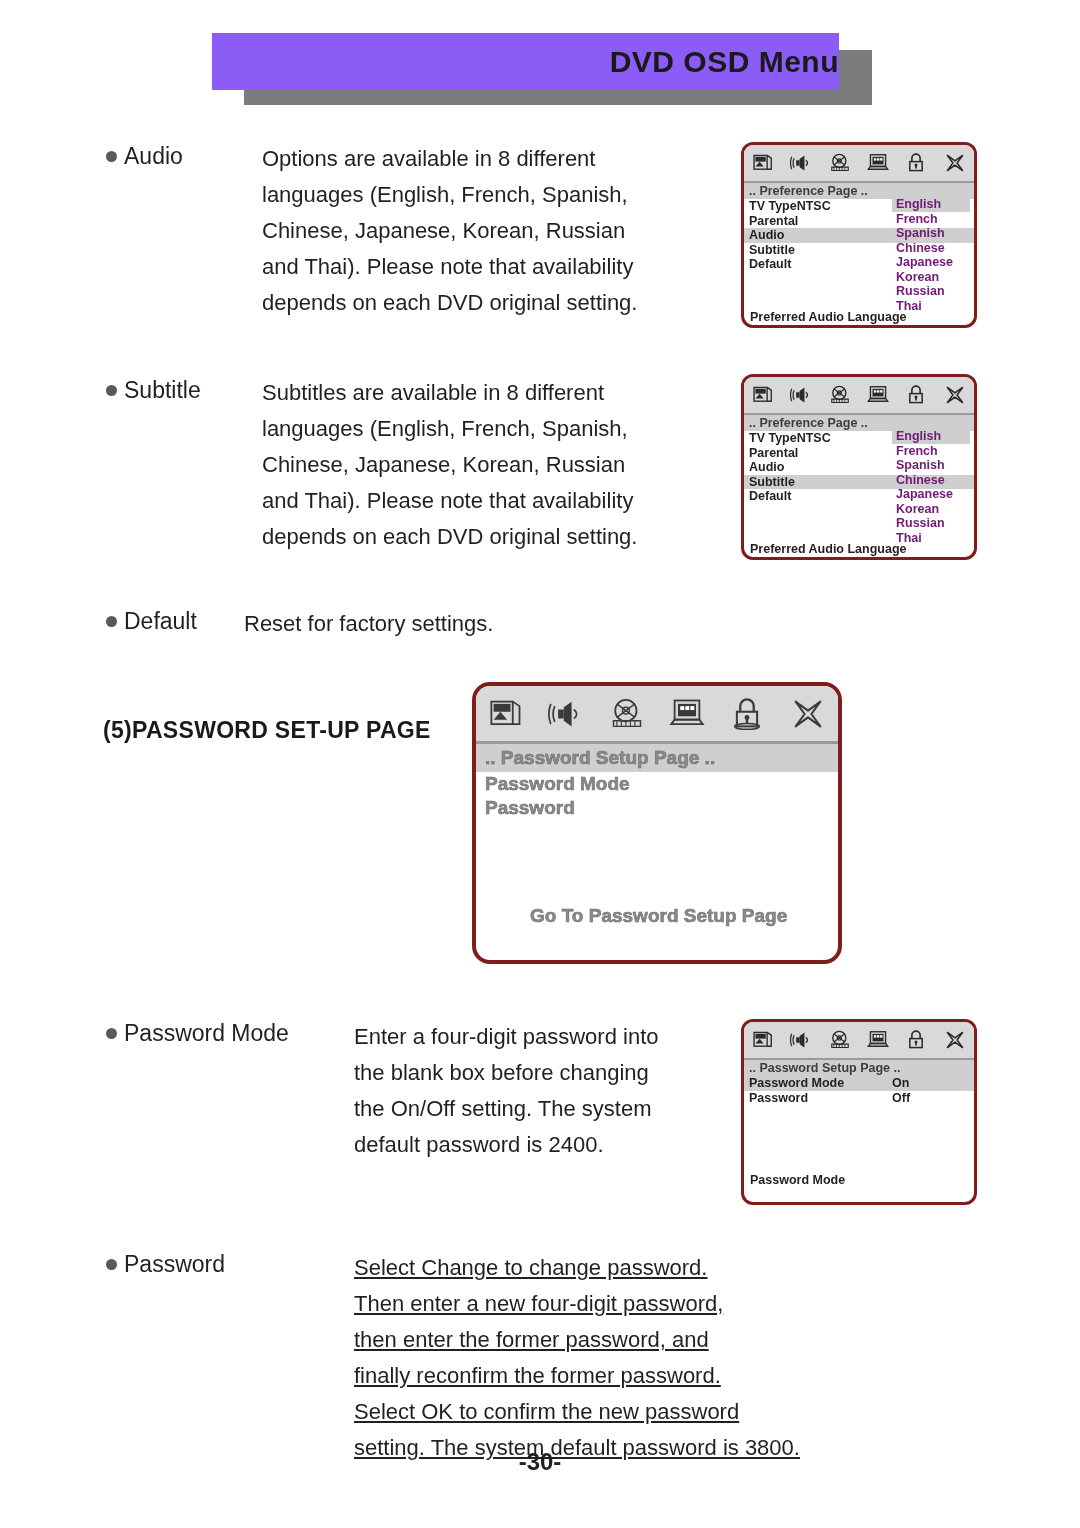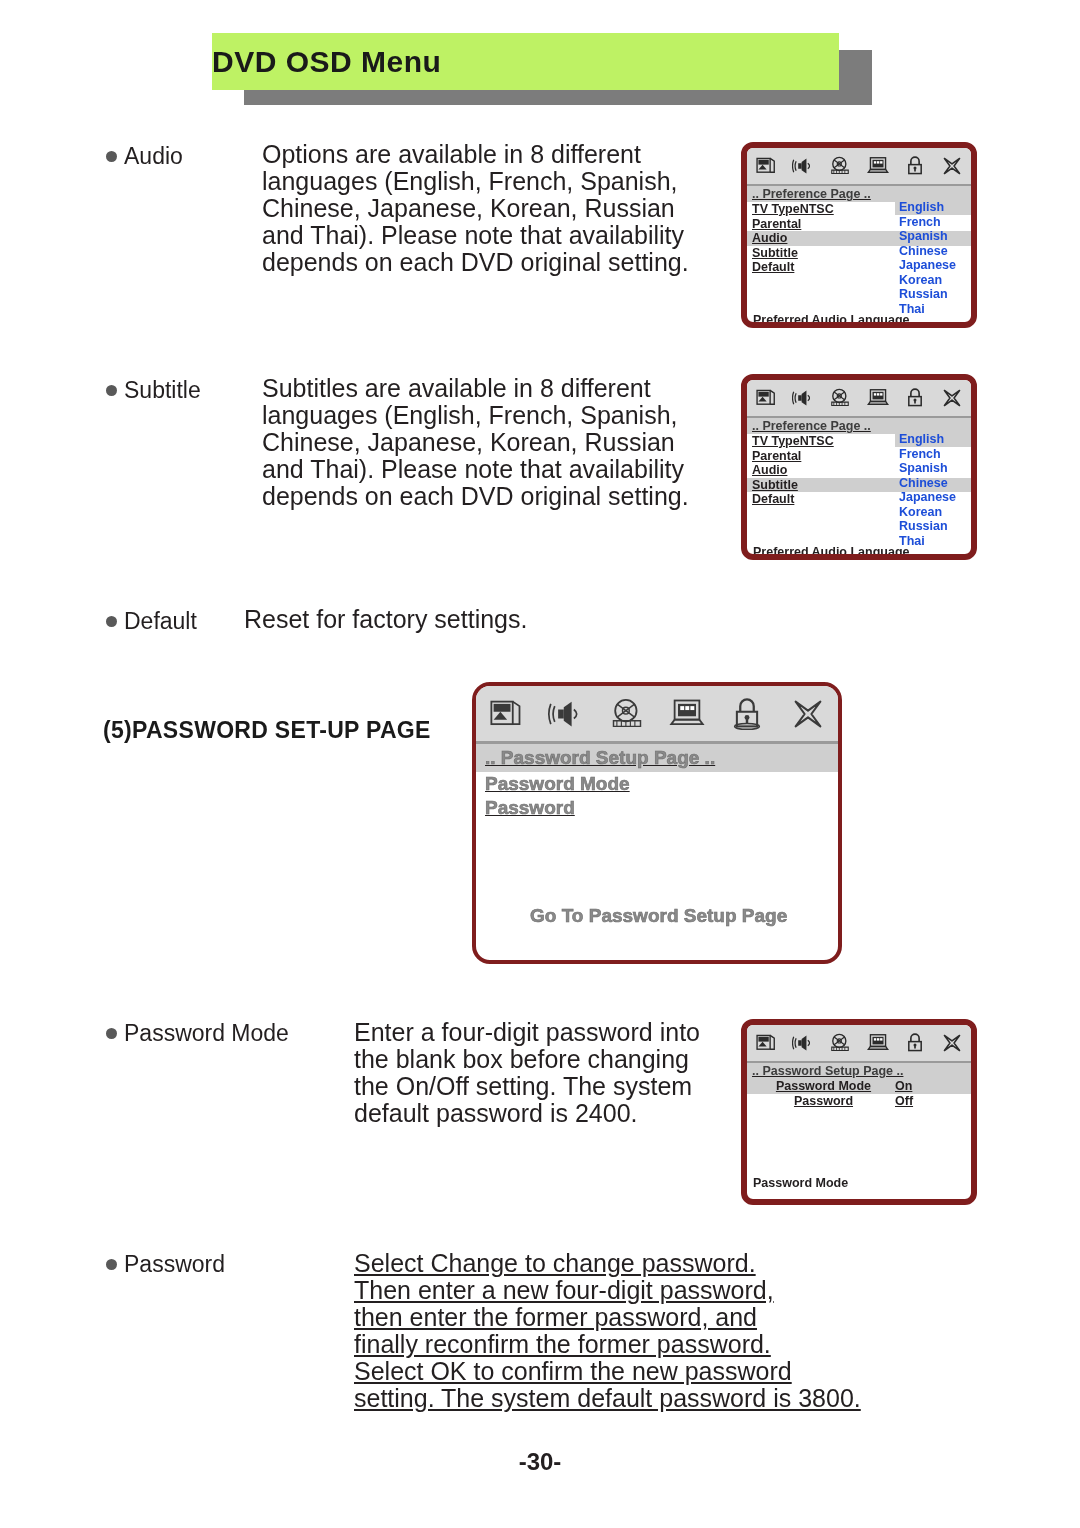--- a/index.html
+++ b/index.html
@@ -31,24 +31,24 @@
     width: 628px;
     height: 55px;
     background: #7c7c7c;
   }
   .header-bar {
     position: absolute;
     left: 0px;
     top: 0px;
     width: 627px;
     height: 57px;
-    background: #bef264;
+    background: #8b5cf6;
     display: flex;
     align-items: center;
-    justify-content: flex-start;
+    justify-content: flex-end;
   }
   .header-title {
     font-size: 30px;
     font-weight: bold;
     letter-spacing: 0.5px;
     color: #1a1a1a;
     white-space: nowrap;
   }
   .bullet-term {
     position: absolute;
@@ -65,46 +65,45 @@
     margin-right: 7px;
     flex: 0 0 auto;
   }
   .term-label {
     font-size: 23px;
     line-height: 29px;
     color: #231f20;
   }
   .desc {
     position: absolute;
-    font-size: 25px;
-    line-height: 27px;
+    font-size: 22px;
+    line-height: 36px;
     color: #231f20;
     white-space: pre-line;
   }
 
   
   .section-heading {
     position: absolute;
     font-size: 23px;
     font-weight: bold;
     letter-spacing: 0.3px;
     color: #1a1a1a;
     white-space: nowrap;
     margin-top: 33px;
   }
 
   
   .osd {
     position: absolute;
     box-sizing: border-box;
-    border: 6px solid #7f1d1d;
+    border: 3px solid #7f1d1d;
     border-radius: 12px;
     background: #ffffff;
     overflow: hidden;
-    text-decoration: underline;
   }
   .osd-iconbar {
     box-sizing: border-box;
     width: 100%;
     background: #d9d9d9;
     border-bottom: 2px solid #9a9a9a;
     display: flex;
     align-items: center;
     justify-content: space-around;
   }
@@ -124,21 +123,20 @@
   .osd-row {
     position: relative;
     display: flex;
     width: 100%;
     box-sizing: border-box;
     white-space: nowrap;
   }
   .osd-row .cell-left {
     font-weight: bold;
     white-space: nowrap;
-    text-align: center;
   }
   .osd-row .cell-right {
     font-weight: bold;
     white-space: nowrap;
   }
   .hl { background: #cfcfcf; }
   .osd-langlist {
     position: absolute;
     display: flex;
     flex-direction: column;
@@ -167,21 +165,21 @@
   .panel-sm .osd-row {
     font-size: 12.5px;
     line-height: 14.5px;
     padding-left: 5px;
     color: #231f20;
   }
   .panel-sm .osd-lang {
     font-size: 12.5px;
     line-height: 14.5px;
     padding: 0 20px 0 4px;
-    color: #1d4ed8;
+    color: #701a75;
   }
   .panel-sm .osd-footer {
     font-size: 12.5px;
     line-height: 14.5px;
     color: #231f20;
   }
 
   
   .panel-lg { width: 370px; height: 282px; border-width: 4px; border-radius: 18px; }
   .panel-lg .osd-iconbar { height: 58px; border-bottom-width: 3px; }

